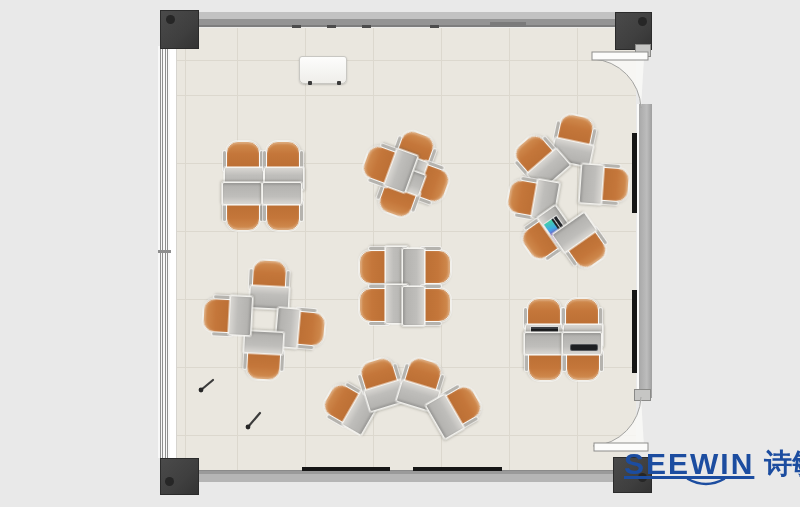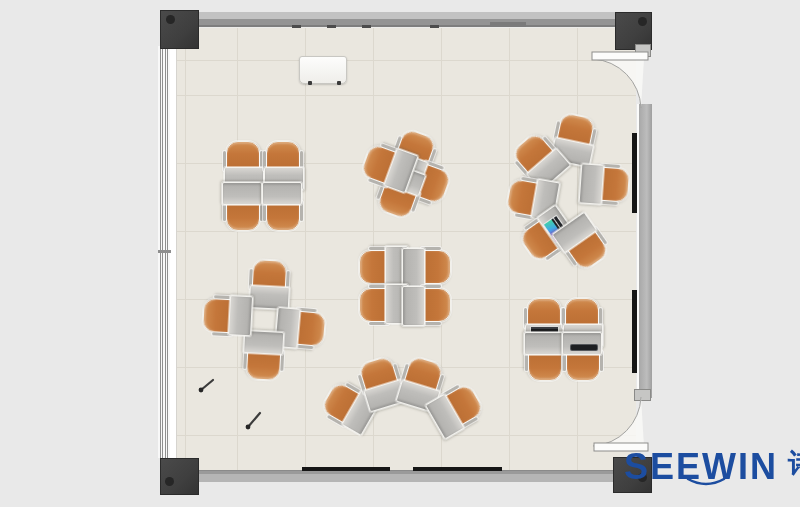--- a/index.html
+++ b/index.html
@@ -79,21 +79,21 @@
   .item.book{left:6px;top:40px;width:25px;height:11px;border:1px solid #f0efe9;
     background:linear-gradient(100deg,#f7f4ef 0 15%,#f0a2c4 15% 35%,#f2bf6e 35% 52%,#86b2f0 52% 72%,#4d63c6 72% 100%);}
   .item.closedlaptop{left:5px;top:31px;width:26px;height:5px;background:#1d1f22;border-radius:1px;
     box-shadow:0 0 0 1px #55585c;}
 
   .overlay{position:absolute;left:0;top:0;width:800px;height:507px;pointer-events:none;}
 
   
   .logo{position:absolute;left:624px;top:449px;display:flex;align-items:flex-start;
     color:var(--accent,#1c4da0);white-space:nowrap;}
-  .logo .latin{font-size:36px;font-weight:900;letter-spacing:2px;line-height:1;}
+  .logo .latin{font-size:30px;font-weight:900;letter-spacing:2px;line-height:1;text-decoration:underline;}
   .logo .cn{font-size:28px;font-weight:700;line-height:1.05;margin-left:10px;}
 </style>
 </head>
 <body>
 
 <div class="stage" style="--bg: #e9e9e9; --floor: #eae7df; --grid: #dcd8ce; --column: #3f3f3f; --chair: #c4763a; --desk: #bfbebb; --dark: #161616; --accent: #1c4da0;">
 
   <div class="floor"></div>
 
   <div class="wall-top"></div>

